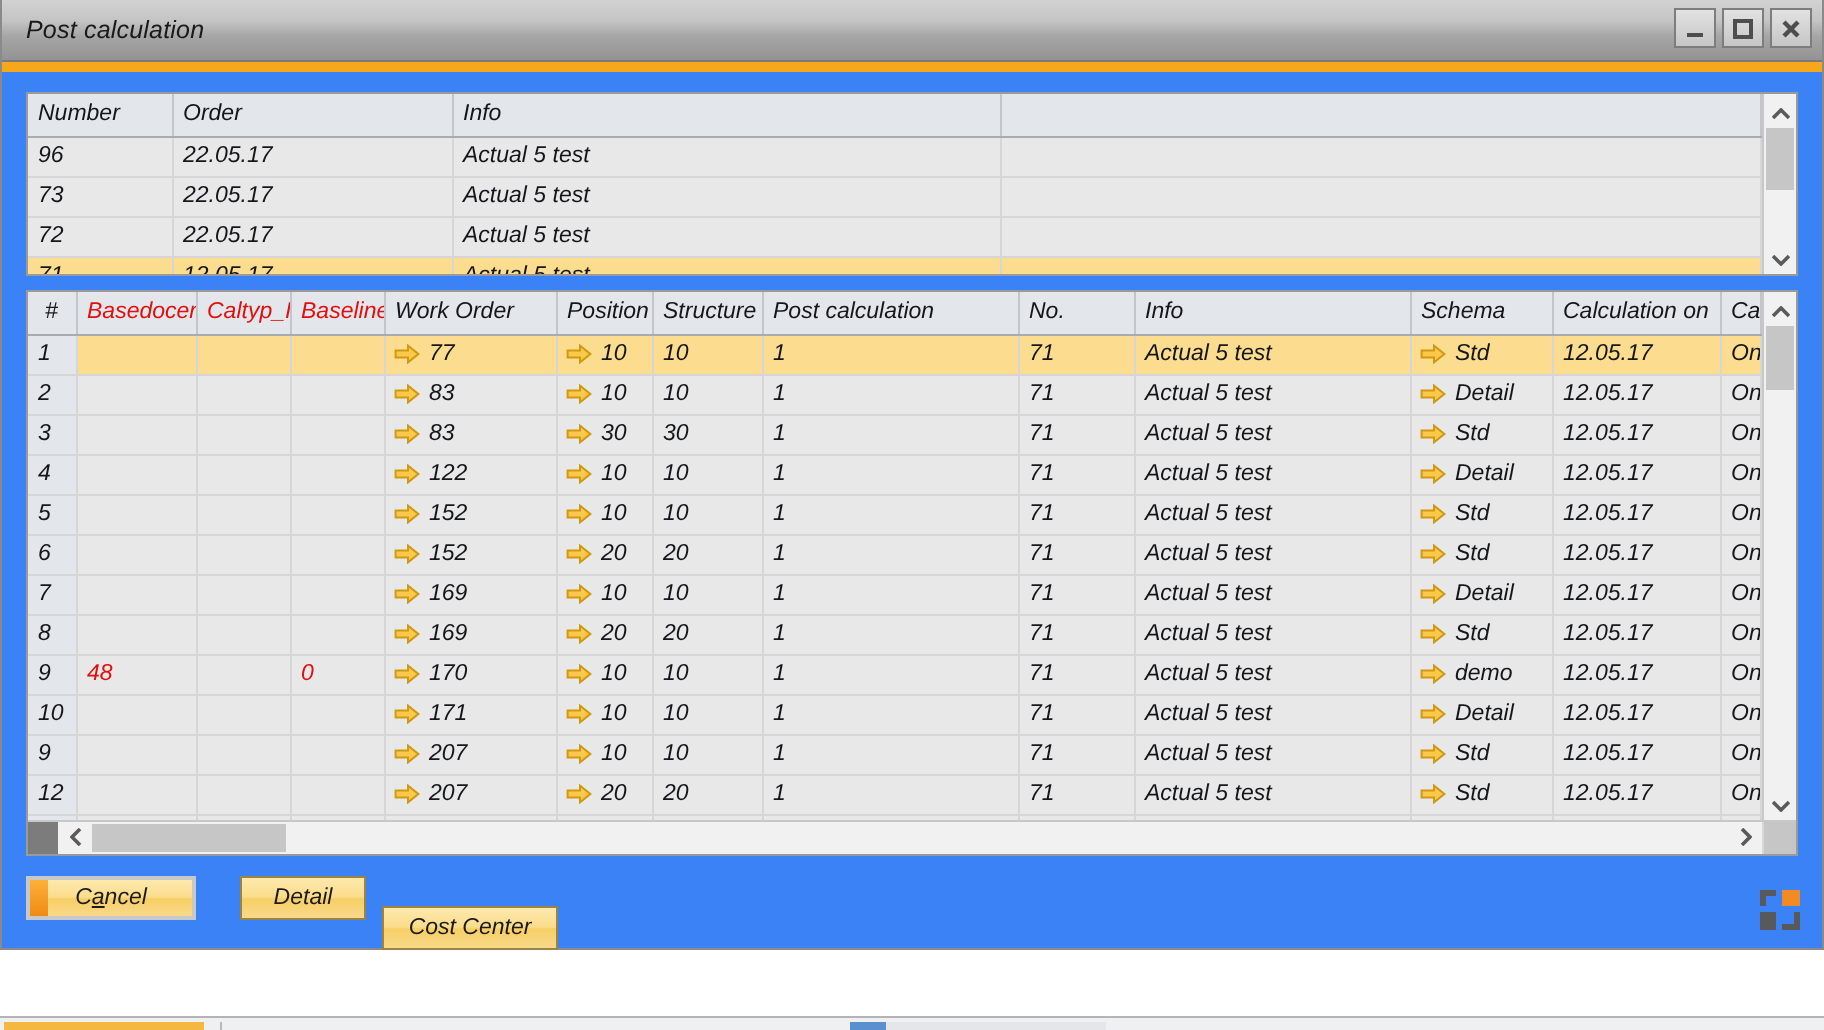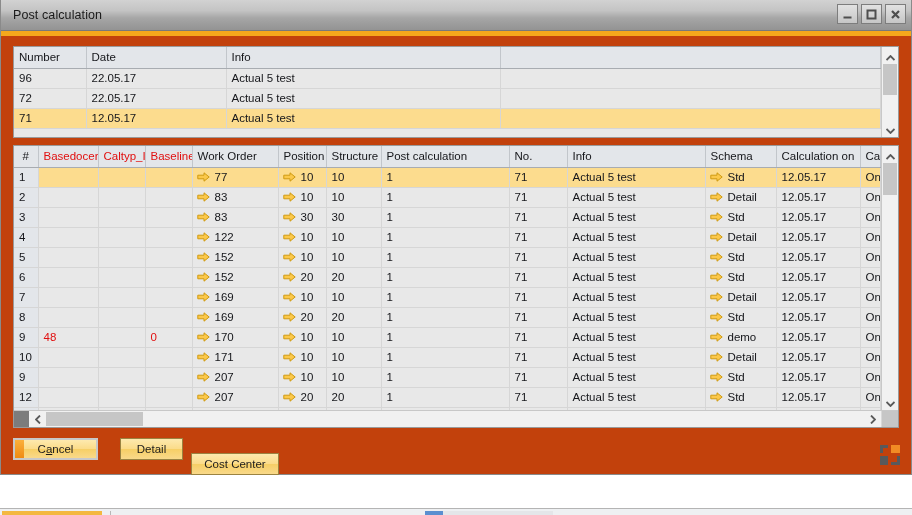--- a/index.html
+++ b/index.html
@@ -14,20 +14,21 @@
   
   .window {
     position: absolute;
     left: 0; top: 0;
     width: 912px; height: 475px;
     background: #f1f1f1;
     border: 1px solid #8a8a8a;
     border-top: none;
     display: flex;
     flex-direction: column;
+    font-style: italic;
   }
 
   .titlebar {
     height: 31px;
     background: linear-gradient(to bottom, #d2d2d2 0%, #c4c4c4 35%, #a6a6a6 60%, #939393 100%);
     border-bottom: 1px solid #7a7a7a;
     display: flex;
     align-items: center;
     position: relative;
     flex: 0 0 auto;
@@ -60,21 +61,21 @@
 
   .accent-bar {
     height: 5px;
     background: #f5a81c;
     flex: 0 0 auto;
   }
 
   .body-area {
     flex: 1 1 auto;
     position: relative;
-    background: #c2410c;
+    background: #3b82f6;
     padding: 10px 12px 0 12px;
   }
 
   
   .grid {
     border: 1px solid #9a9a9a;
     background: #e8e8e8;
     position: relative;
     overflow: hidden;
   }
@@ -268,28 +269,34 @@
           <table class="g">
             <colgroup>
               <col style="width:72px">
                 <col style="width:140px">
                 <col style="width:274px">
                 <col>
             </colgroup>
             <thead>
               <tr>
                 <th>Number</th>
-                <th>Date</th>
+                <th>Order</th>
                 <th>Info</th>
                 <th></th>
               </tr>
             </thead>
             <tbody>
               <tr>
                 <td>96</td>
+                <td>22.05.17</td>
+                <td>Actual 5 test</td>
+                <td></td>
+              </tr>
+              <tr>
+                <td>73</td>
                 <td>22.05.17</td>
                 <td>Actual 5 test</td>
                 <td></td>
               </tr>
               <tr>
                 <td>72</td>
                 <td>22.05.17</td>
                 <td>Actual 5 test</td>
                 <td></td>
               </tr>

